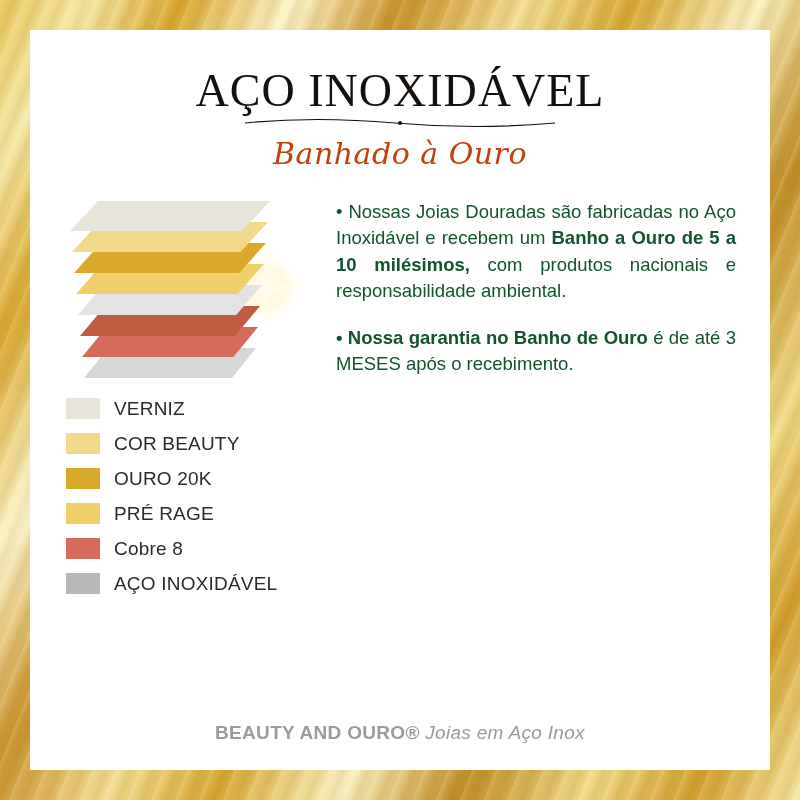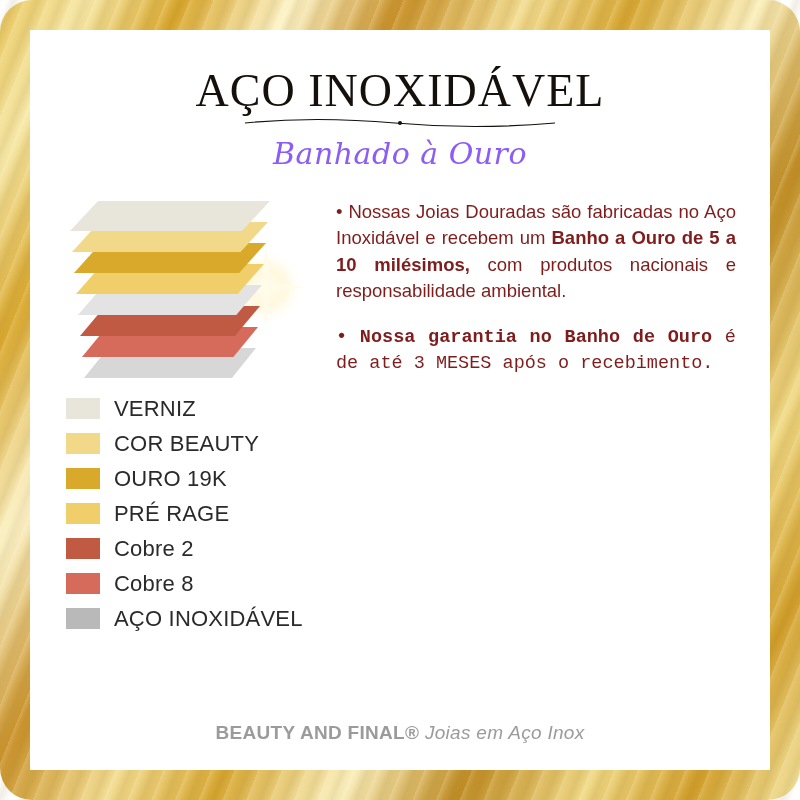--- a/index.html
+++ b/index.html
@@ -27,21 +27,20 @@
         #d9a82e 15%,
         #fdf4c9 24%,
         #c9922a 33%,
         #f3dd92 43%,
         #d7a833 52%,
         #fbf0bd 62%,
         #c08d24 72%,
         #f0d986 82%,
         #d2a02c 91%,
         #f6e8a5 100%);
-    border-radius: 32px;
   }
   .gold-texture {
     position: absolute;
     inset: 0;
     background:
       repeating-linear-gradient(112deg,
         rgba(255,255,255,0.18) 0px,
         rgba(255,255,255,0.0) 6px,
         rgba(120,80,10,0.10) 13px,
         rgba(255,255,255,0.0) 22px);
@@ -67,21 +66,21 @@
     font-size: 46px;
     letter-spacing: 1px;
     color: #15100c;
     line-height: 1.0;
     white-space: nowrap;
   }
   .title-sub {
     font-family: "DejaVu Serif", serif;
     font-style: italic;
     font-size: 30px;
-    color: #8b5cf6;
+    color: #c2410c;
     margin-top: 6px;
     letter-spacing: 0.5px;
   }
   .title-flourish {
     width: 330px;
     height: 14px;
     margin: 2px auto 0;
     display: block;
   }
 
@@ -150,37 +149,37 @@
     align-items: center;
     height: 35px;
   }
   .swatch {
     width: 34px;
     height: 21px;
     flex: 0 0 34px;
   }
   .legend-label {
     margin-left: 14px;
-    font-size: 22px;
+    font-size: 19px;
     color: #2a2a2a;
     font-family: "Liberation Sans", sans-serif;
     letter-spacing: 0.2px;
     white-space: nowrap;
   }
 
   
   .para {
     font-size: 18.5px;
     line-height: 1.42;
-    color: #7f1d1d;
+    color: #14532d;
     text-align: justify;
     margin: 0 0 21px 0;
     font-family: "Liberation Sans", sans-serif;
   }
-  .para:last-child { margin-bottom: 0; font-family: Liberation Mono, monospace; }
+  .para:last-child { margin-bottom: 0; }
   .para b { font-weight: bold; }
 
   
   .footer {
     position: absolute;
     left: 0;
     right: 0;
     bottom: 26px;
     text-align: center;
     font-family: "Liberation Sans", sans-serif;
@@ -255,44 +254,40 @@
           <div class="legend-row">
             <div class="swatch" style="background:#e8e5da"></div>
             <div class="legend-label">VERNIZ</div>
           </div>
           <div class="legend-row">
             <div class="swatch" style="background:#f2d98a"></div>
             <div class="legend-label">COR BEAUTY</div>
           </div>
           <div class="legend-row">
             <div class="swatch" style="background:#d9a92b"></div>
-            <div class="legend-label">OURO 19K</div>
+            <div class="legend-label">OURO 20K</div>
           </div>
           <div class="legend-row">
             <div class="swatch" style="background:#f0cf6b"></div>
             <div class="legend-label">PRÉ RAGE</div>
-          </div>
-          <div class="legend-row">
-            <div class="swatch" style="background:#c05a43"></div>
-            <div class="legend-label">Cobre 2</div>
           </div>
           <div class="legend-row">
             <div class="swatch" style="background:#d66a5b"></div>
             <div class="legend-label">Cobre 8</div>
           </div>
           <div class="legend-row">
             <div class="swatch" style="background:#b9b9b9"></div>
             <div class="legend-label">AÇO INOXIDÁVEL</div>
           </div>
         </div>
       </div>
 
       <div class="col-right">
         <p class="para"><span>• Nossas Joias Douradas são fabricadas no Aço Inoxidável e recebem um </span><b>Banho a Ouro de 5 a 10 milésimos,</b><span> com produtos nacionais e responsabilidade ambiental.</span></p>
         <p class="para"><b>• Nossa garantia no Banho de Ouro</b><span> é de até 3 MESES após o recebimento.</span></p>
       </div>
     </div>
 
     <div class="footer">
-      <span class="brand">BEAUTY AND FINAL®</span><span class="tag"> Joias em Aço Inox</span>
+      <span class="brand">BEAUTY AND OURO®</span><span class="tag"> Joias em Aço Inox</span>
     </div>
   </div>
 </div>
 
 </body></html>

